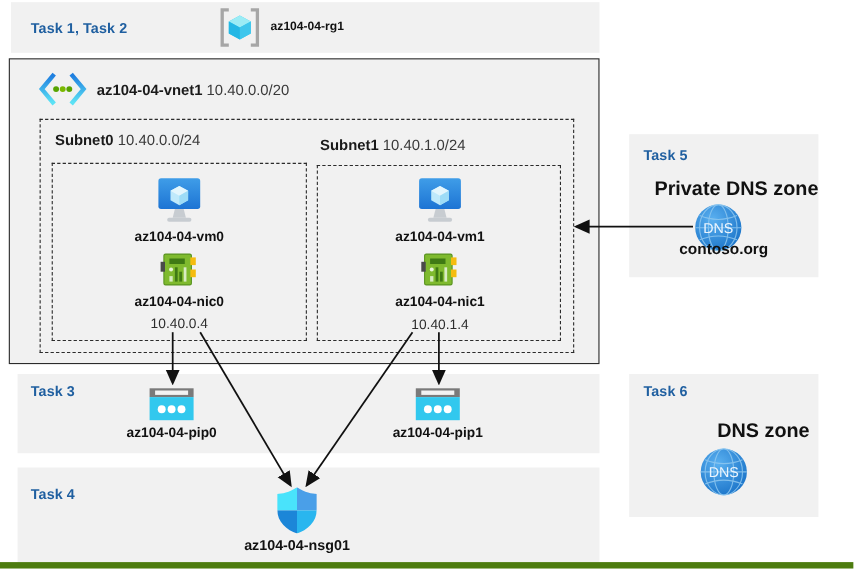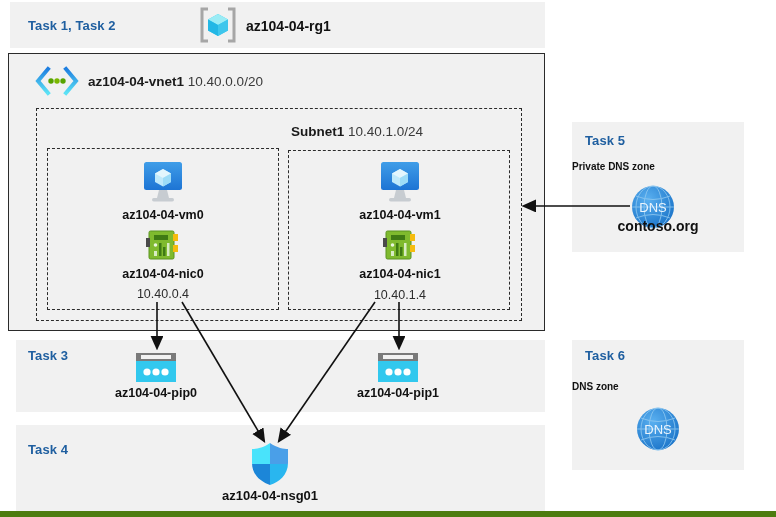--- a/index.html
+++ b/index.html
@@ -69,45 +69,45 @@
     color: #2c2c2c;
     font-weight: normal;
     white-space: nowrap;
   }
   .icon { position: absolute; }
   svg { display: block; overflow: visible; }
   #arrows { position: absolute; left: 0; top: 0; width: 776px; height: 517px; pointer-events: none; }
   .title-big {
     position: absolute;
     font-weight: bold;
-    font-size: 10px;
+    font-size: 18px;
     color: #111111;
     white-space: nowrap;
-    text-align: left;
+    text-align: right;
   }
 </style>
 </head>
 <body>
 
 <div id="canvas">
 
   <div class="panel" style="left:10px; top:2px; width:535px; height:46px;"></div>
   <div class="task-label" style="left:28px; top:18px;">Task 1, Task 2</div>
 
   <div class="icon" style="left:198px; top:6px;">
     <svg width="40" height="38" viewBox="0 0 40 38">
       <path d="M10 3 L4 3 L4 35 L10 35" fill="none" stroke="#a6a6a6" stroke-width="3"></path>
       <path d="M30 3 L36 3 L36 35 L30 35" fill="none" stroke="#a6a6a6" stroke-width="3"></path>
       <polygon points="20,8 30,13.5 30,24.5 20,30 10,24.5 10,13.5" fill="#32cdf0"></polygon>
       <polygon points="20,8 30,13.5 20,19 10,13.5" fill="#9becf5"></polygon>
       <polygon points="20,19 30,13.5 30,24.5 20,30" fill="#3ec6ec"></polygon>
       <polygon points="20,19 10,13.5 10,24.5 20,30" fill="#23b7e5"></polygon>
     </svg>
   </div>
-  <div class="node-label" style="left:246px; top:18px; font-size:14px; text-align:left;">az104-04-rg1</div>
+  <div class="node-label" style="left:246px; top:18px; font-size:11px; text-align:left;">az104-04-rg1</div>
 
   <div class="vnet-frame"></div>
 
   <div class="icon" style="left:34px; top:66px;">
     <svg width="46" height="30" viewBox="0 0 46 30">
       <defs>
         <linearGradient id="vnetg" x1="0" y1="0" x2="0" y2="1">
           <stop offset="0%" stop-color="#1f7fe0"></stop>
           <stop offset="100%" stop-color="#5ce2f5"></stop>
         </linearGradient>
@@ -119,20 +119,24 @@
       <circle cx="29" cy="15" r="2.7" fill="#57a300"></circle>
     </svg>
   </div>
   <div class="hdr" style="left:88px; top:74px;">
     <b>az104-04-vnet1</b>
     <span class="cidr">10.40.0.0/20</span>
   </div>
 
   <div class="dashed-box" style="left:36px; top:108px; width:486px; height:213px;"></div>
 
+  <div class="hdr" style="left:50px; top:120px;">
+    <b>Subnet0</b>
+    <span class="cidr">10.40.0.0/24</span>
+  </div>
   <div class="dashed-box" style="left:47px; top:148px; width:232px; height:162px;"></div>
 
   <div class="icon" style="left:138px; top:160px;">
     <svg width="50" height="44" viewBox="0 0 50 44">
       <defs>
         <linearGradient id="vmg0" x1="0" y1="0" x2="0" y2="1">
           <stop offset="0%" stop-color="#3f9de8"></stop>
           <stop offset="100%" stop-color="#1d74d4"></stop>
         </linearGradient>
       </defs>

